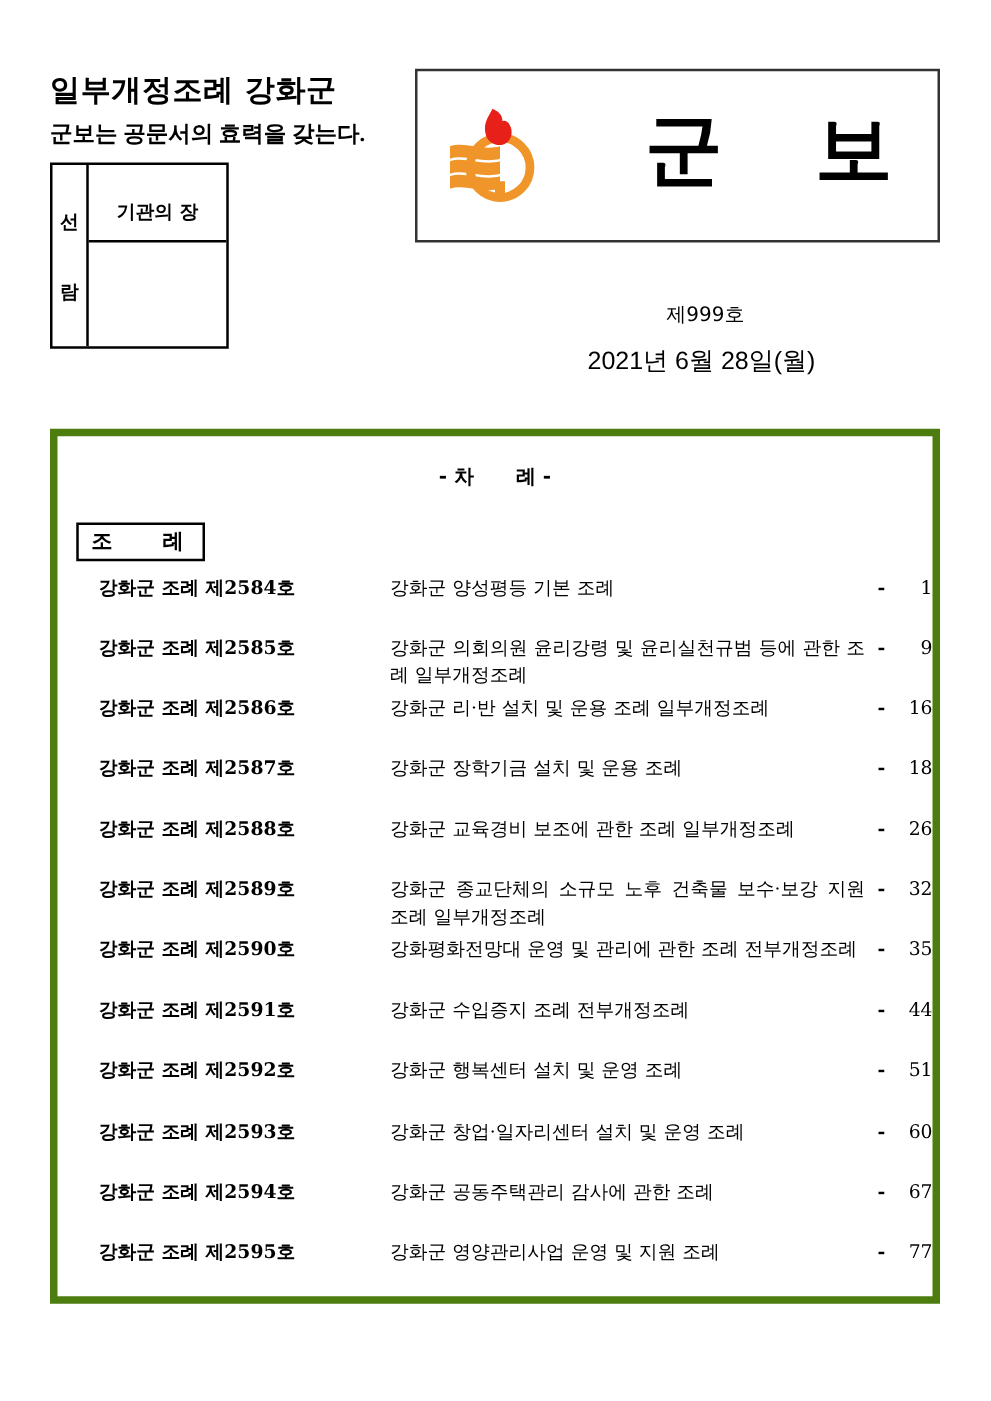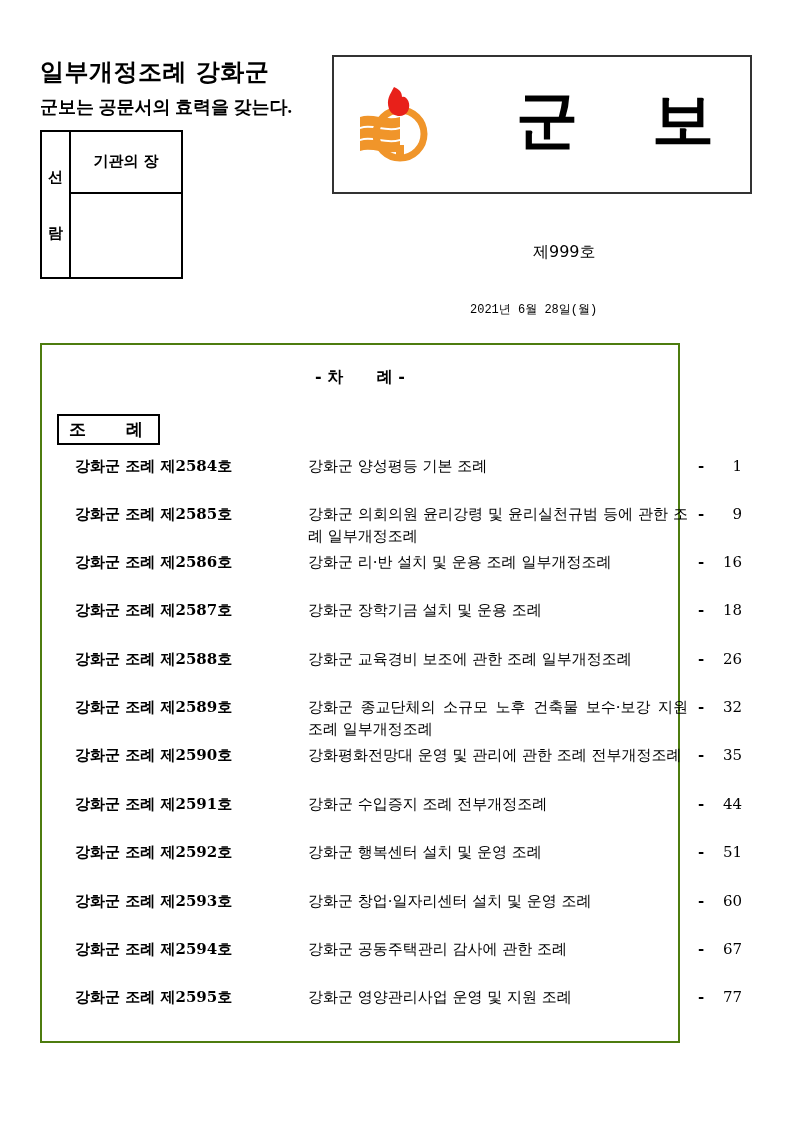--- a/index.html
+++ b/index.html
@@ -9,31 +9,31 @@
                 font-weight:bold; font-size:24px; letter-spacing:0.5px; }
   .title-sub { position:absolute; left:40px; top:95px; font-family:Liberation Serif, serif;
                font-weight:bold; font-size:18px; }
   .review-box { position:absolute; left:40px; top:130px; width:143px; height:149px;
                 border:2px solid #000; box-sizing:border-box; }
   .review-col { position:absolute; left:0; top:0; width:29px; height:100%; border-right:2px solid #000; box-sizing:border-box; }
   .review-col span { position:absolute; left:0; width:27px; text-align:center; font-family:"DejaVu Sans", sans-serif;
                      font-weight:bold; font-size:15px; }
   .review-head { position:absolute; left:29px; top:0; right:0; height:62px; border-bottom:2px solid #000;
                  box-sizing:border-box; text-align:center; font-family:"DejaVu Sans", sans-serif; font-weight:bold;
-                 font-size:15px; padding-top:20px; }
+                 font-size:15px; padding-top:28px; }
   .masthead { position:absolute; left:332px; top:55px; width:420px; height:139px;
               border:2px solid #333; box-sizing:border-box; }
   .masthead .logo { position:absolute; left:22px; top:22px; width:80px; height:90px; }
   .masthead .name1, .masthead .name2 { position:absolute; top:28px; font-family:"DejaVu Sans", sans-serif;
               font-weight:bold; font-size:62px; line-height:70px; }
   .masthead .name1 { left:182px; }
   .masthead .name2 { left:318px; }
   .issue-no { position:absolute; left:533px; top:242px; font-family:"DejaVu Sans", sans-serif; font-size:16px; }
-  .issue-date { position:absolute; left:470px; top:301px; font-family:Liberation Mono, monospace; font-size:12px; }
-  .toc { position:absolute; left:40px; top:343px; width:640px; height:700px; border:2px solid #4d7c0f; box-sizing:border-box; }
+  .issue-date { position:absolute; left:470px; top:275px; font-family:Liberation Sans, sans-serif; font-size:20px; }
+  .toc { position:absolute; left:40px; top:343px; width:712px; height:700px; border:6px solid #4d7c0f; box-sizing:border-box; }
   .toc-title { position:absolute; left:0; right:0; top:22px; text-align:center; font-family:"DejaVu Sans", sans-serif;
                font-weight:bold; font-size:16px; }
   .section-tag { position:absolute; left:15px; top:69px; width:103px; height:31px; border:2px solid #000; box-sizing:border-box;
                  font-family:"DejaVu Sans", sans-serif; font-weight:bold; font-size:17px; line-height:27px; padding-left:10px; }
   .section-tag .b { position:absolute; left:67px; }
   .entry { position:absolute; left:0; width:708px; font-size:15px; line-height:22px; }
   .entry .no { position:absolute; left:33px; top:0; white-space:nowrap;font-weight:bold; }
   .entry .ttl { position:absolute; left:266px; top:0; width:380px; text-align:justify; text-align-last:left; }
   .entry .dash { position:absolute; left:656px; top:0; font-weight:bold; }
   .entry .pg { position:absolute; right:8px; top:0; text-align:right; }

